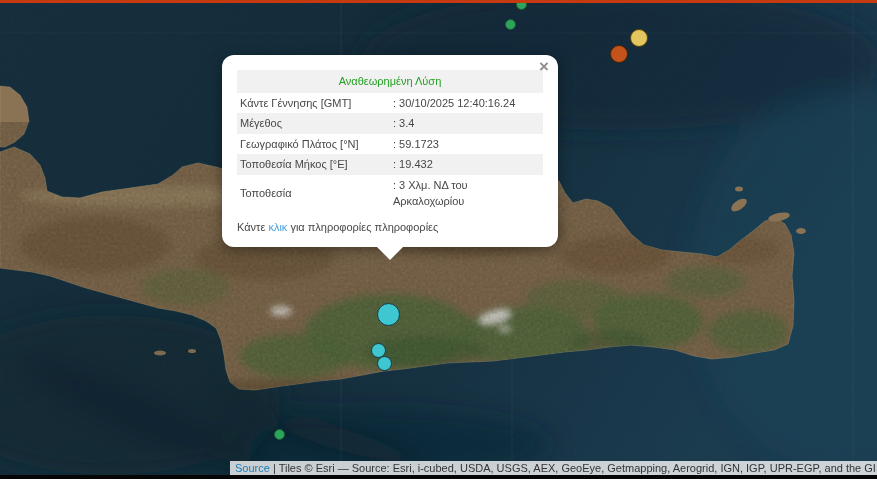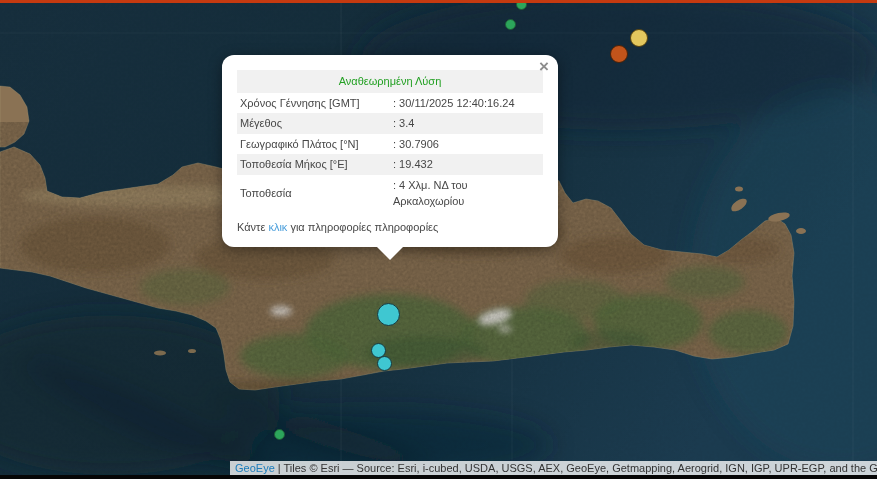--- a/index.html
+++ b/index.html
@@ -156,43 +156,43 @@
 
   <div class="popup">
     <a class="popup-close">×</a>
     <div class="popup-content">
       <table class="eq-table">
         <tbody>
           <tr>
               <td class="ttl" colspan="2">Αναθεωρημένη Λύση</td>
             </tr>
           <tr>
-            <td class="lbl">Χρόνος Γέννησης [GMT]</td>
-            <td>: 30/11/2025 12:40:16.24</td>
+            <td class="lbl">Κάντε Γέννησης [GMT]</td>
+            <td>: 30/10/2025 12:40:16.24</td>
           </tr>
           <tr>
             <td class="lbl">Μέγεθος</td>
             <td>: 3.4</td>
           </tr>
           <tr>
             <td class="lbl">Γεωγραφικό Πλάτος [°N]</td>
-            <td>: 30.7906</td>
+            <td>: 59.1723</td>
           </tr>
           <tr>
             <td class="lbl">Τοποθεσία Μήκος [°E]</td>
             <td>: 19.432</td>
           </tr>
           <tr>
             <td class="lbl">Τοποθεσία</td>
-            <td>: 4 Χλμ. ΝΔ του Αρκαλοχωρίου</td>
+            <td>: 3 Χλμ. ΝΔ του Αρκαλοχωρίου</td>
           </tr>
         </tbody>
       </table>
       <div class="popup-footer"><span>Κάντε </span><a class="link-blue">κλικ</a><span> για πληροφορίες πληροφορίες</span></div>
     </div>
     <div class="popup-tail"></div>
   </div>
 
-  <div class="attribution"><a class="attr-link">GeoEye</a><span> | </span><span>Tiles © Esri — Source: Esri, i-cubed, USDA, USGS, AEX, GeoEye, Getmapping, Aerogrid, IGN, IGP, UPR-EGP, and the GIS</span></div>
+  <div class="attribution"><a class="attr-link">Source</a><span> | </span><span>Tiles © Esri — Source: Esri, i-cubed, USDA, USGS, AEX, GeoEye, Getmapping, Aerogrid, IGN, IGP, UPR-EGP, and the GIS</span></div>
 
   <div class="top-strip"></div>
   <div class="bottom-strip"></div>
 </div>
 
 </body></html>

